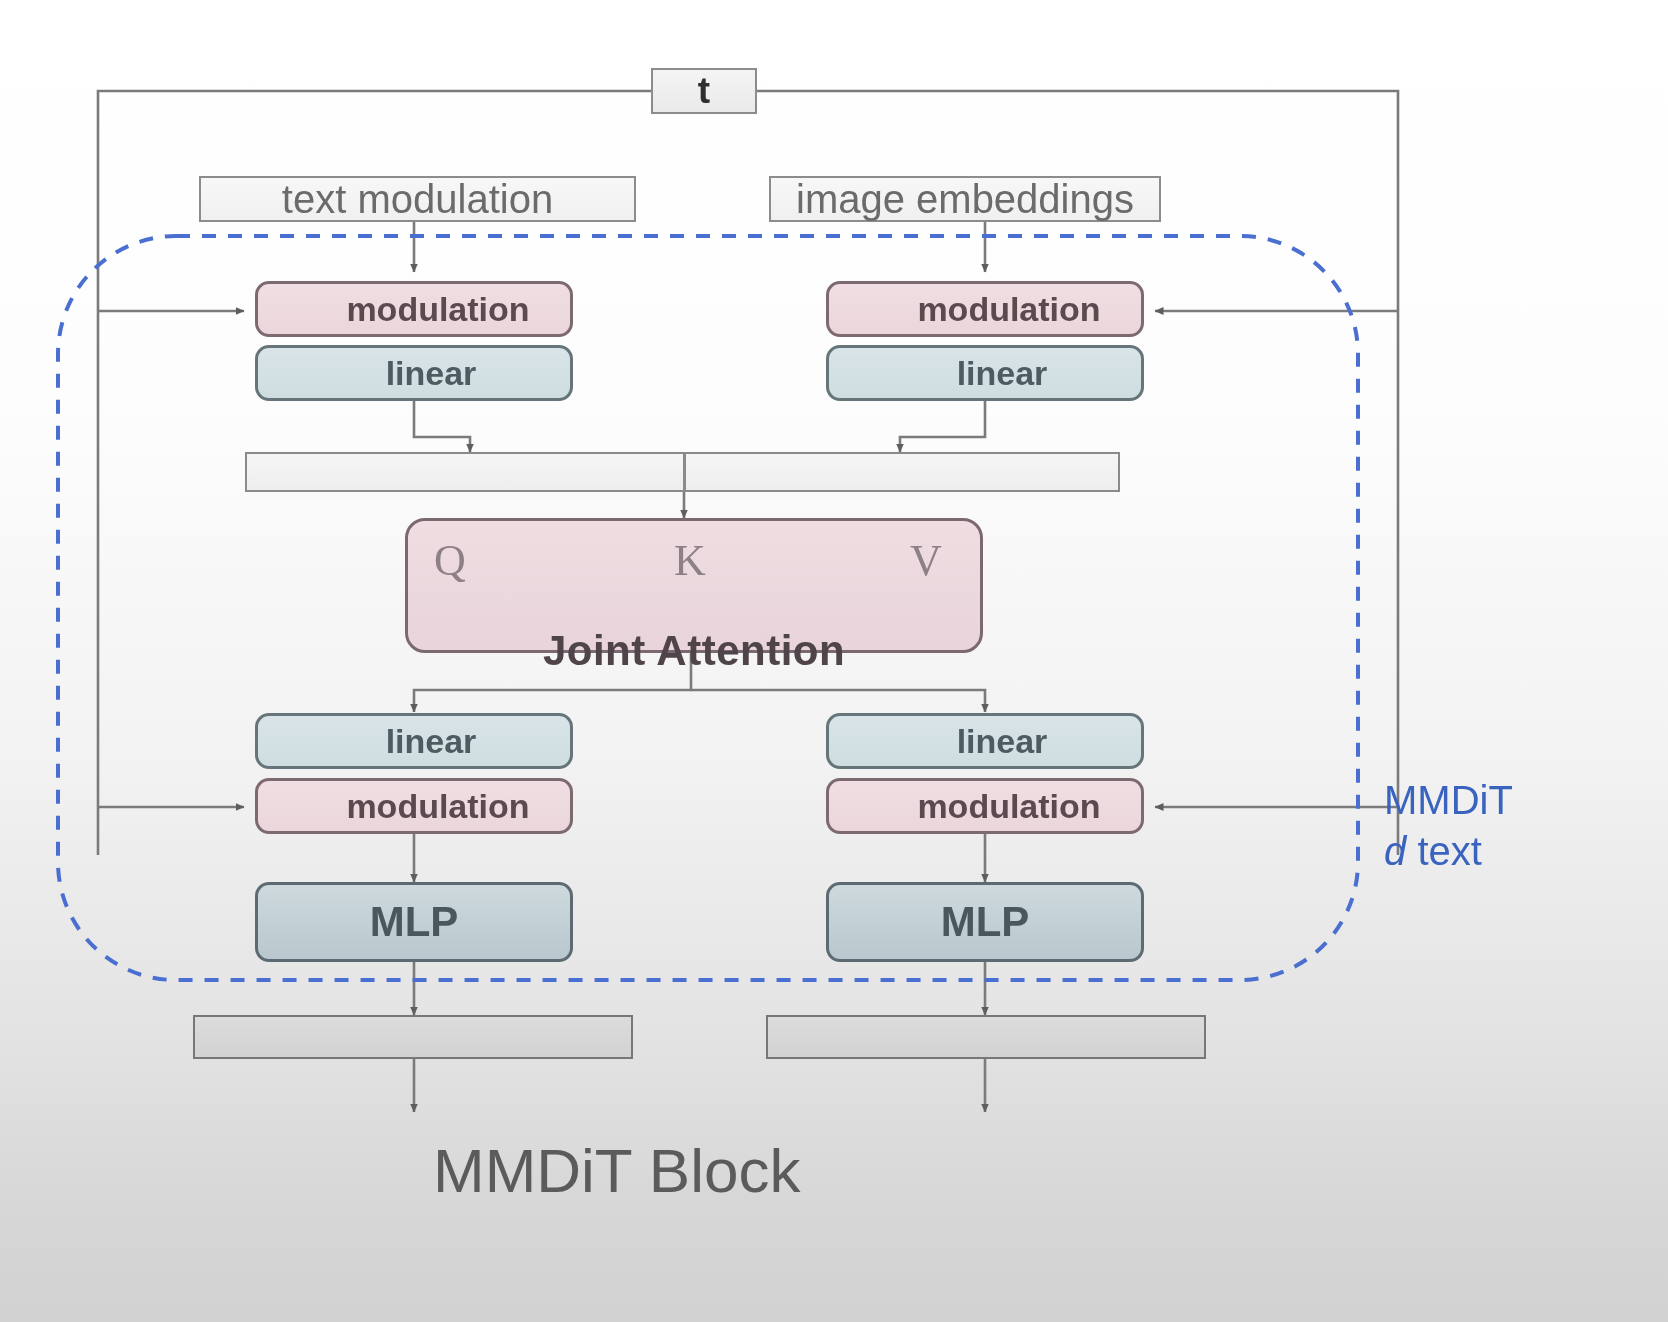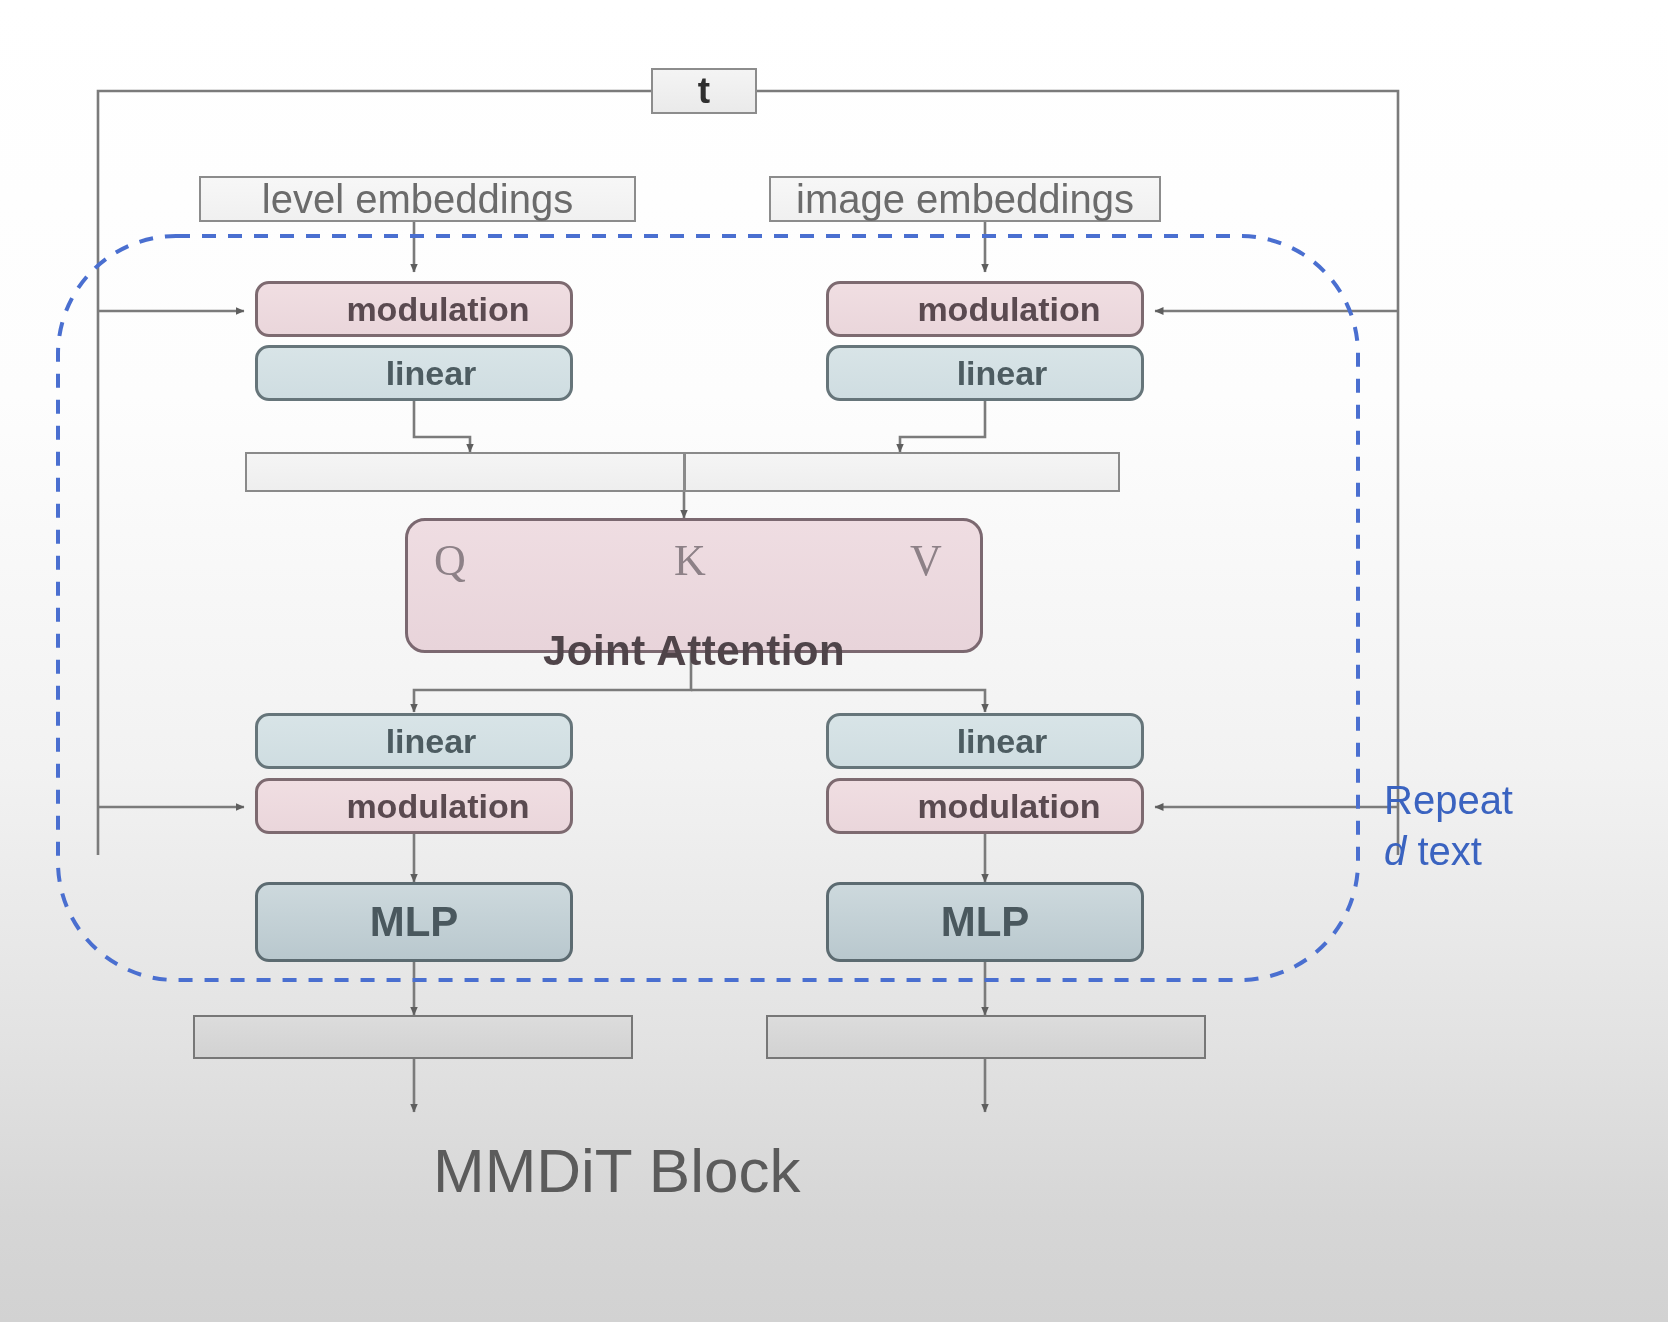--- a/index.html
+++ b/index.html
@@ -109,21 +109,21 @@
 
     <rect x="58" y="236" width="1300" height="744" rx="118" ry="118" fill="none" stroke="#4a6fd0" stroke-width="4" stroke-dasharray="14 12"></rect>
   </svg>
 
   <div class="node plainbox tbox" style="left:651px;top:68px;width:106px;height:46px;">
     <span>t</span>
   </div>
 
 
   <div class="node plainbox embbox" style="left:199px;top:176px;width:437px;height:46px;">
-    <span>level embeddings</span>
+    <span>text modulation</span>
   </div>
   <div class="node plainbox embbox" style="left:769px;top:176px;width:392px;height:46px;">
     <span>image embeddings</span>
   </div>
 
   <div class="node rbox mod" style="left:255px;top:281px;width:318px;height:56px;">
     <span>modulation</span>
   </div>
   <div class="node rbox mod" style="left:826px;top:281px;width:318px;height:56px;">
     <span>modulation</span>
@@ -164,20 +164,20 @@
     <span>MLP</span>
   </div>
   <div class="node rbox mlp" style="left:826px;top:882px;width:318px;height:80px;">
     <span>MLP</span>
   </div>
 
   <div class="node outbar" style="left:193px;top:1015px;width:440px;height:44px;"></div>
   <div class="node outbar" style="left:766px;top:1015px;width:440px;height:44px;"></div>
 
   <div class="repeat" style="left:1384px;top:775px;">
-    <span>Repeat</span><br>
+    <span>MMDiT</span><br>
     <i>d</i>
     <span>text</span>
   </div>
 
   <div class="caption" style="left:433px;top:1135px;text-align:center;">MMDiT Block</div>
 
 </div>
 
 </body></html>

